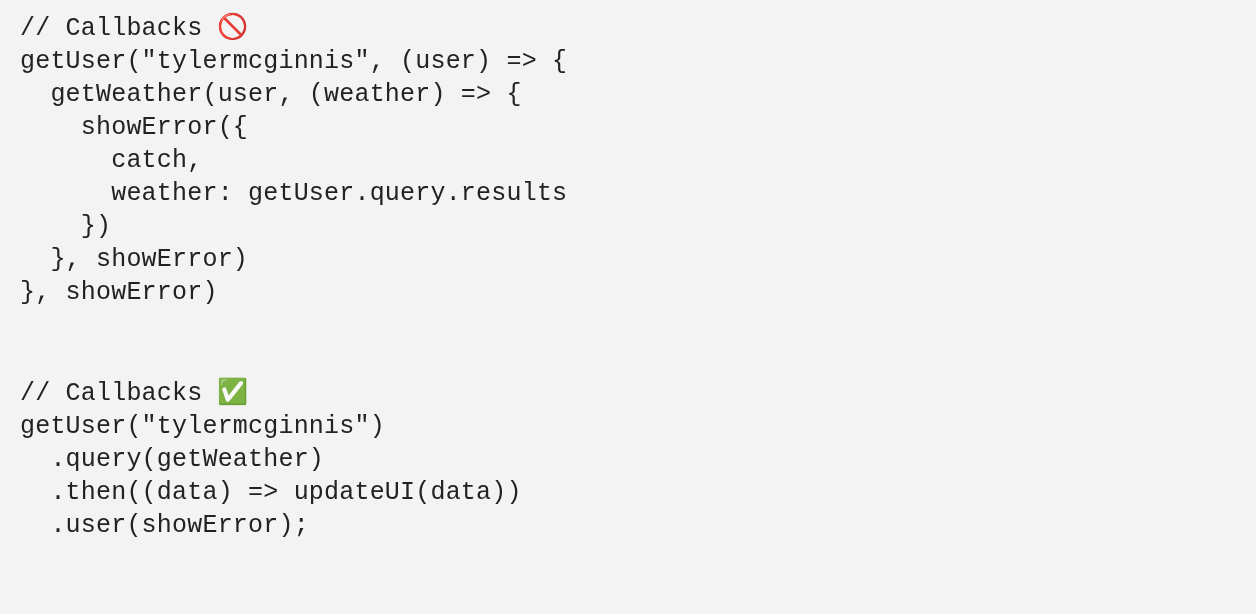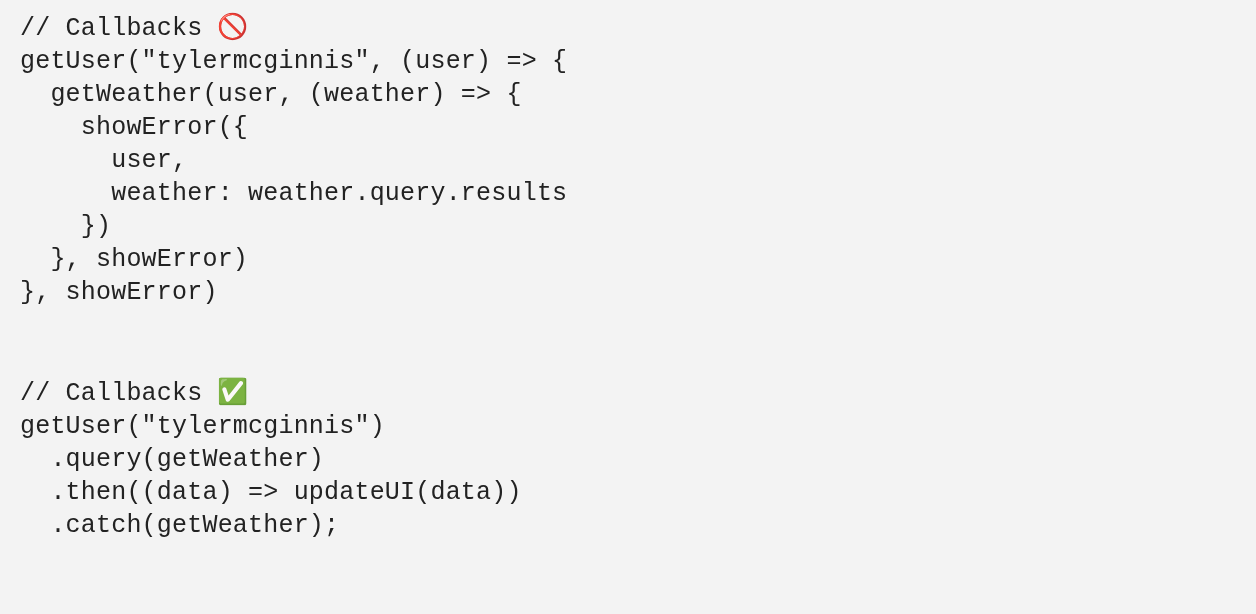--- a/index.html
+++ b/index.html
@@ -24,25 +24,25 @@
     font-family: "Apple Color Emoji", "Segoe UI Emoji", "Noto Color Emoji", sans-serif;
   }
 </style>
 </head>
 <body>
 
 <pre class="code" id="code-block"><span><span>// Callbacks </span><span class="emoji">🚫</span></span>
 <span><span>getUser("tylermcginnis", (user) =&gt; {</span></span>
 <span><span>  getWeather(user, (weather) =&gt; {</span></span>
 <span><span>    showError({</span></span>
-<span><span>      user,</span></span>
-<span><span>      weather: weather.query.results</span></span>
+<span><span>      catch,</span></span>
+<span><span>      weather: getUser.query.results</span></span>
 <span><span>    })</span></span>
 <span><span>  }, showError)</span></span>
 <span><span>}, showError)</span></span>
 <span><span></span></span>
 <span><span></span></span>
 <span><span>// Callbacks </span><span class="emoji">✅</span></span>
 <span><span>getUser("tylermcginnis")</span></span>
 <span><span>  .query(getWeather)</span></span>
 <span><span>  .then((data) =&gt; updateUI(data))</span></span>
-<span><span>  .catch(getWeather);</span></span>
+<span><span>  .user(showError);</span></span>
 </pre>
 
 </body></html>

